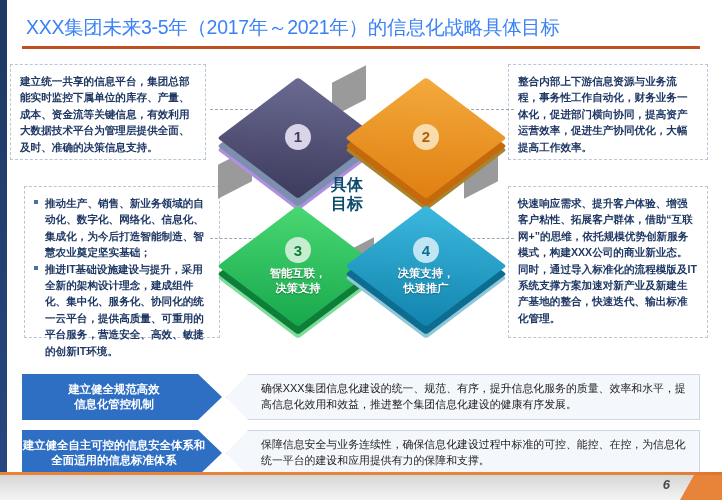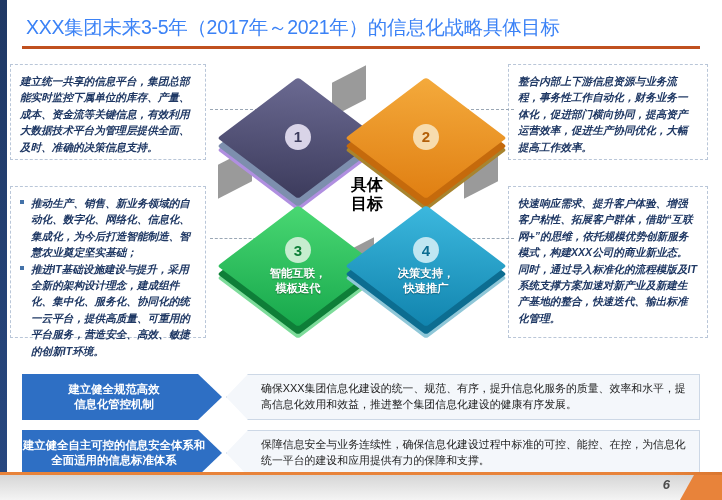--- a/index.html
+++ b/index.html
@@ -34,28 +34,28 @@
     position:absolute;
     border:1px dashed #b9c6d8;
     box-sizing:border-box;
     color:#1f3864;
     font-size:10.6px;
     font-weight:bold;
     line-height:1.55;
     padding:8px 9px 6px 9px;
     background:transparent;
   }
-  .side-box p{margin:0;font-style:italic;}
+  .side-box p{margin:0;}
   .bul{position:relative;padding-left:11px;margin:0 0 6px 0;}
   .bul:last-child{margin-bottom:8px;}
   .bul .sq{
     position:absolute;left:0;top:5px;width:4px;height:4px;background:#4472a8;
   }
   #lbox1{left:10px;top:64px;width:196px;height:96px;}
-  #lbox2{left:10px;top:186px;width:196px;height:152px;}
+  #lbox2{left:24px;top:186px;width:196px;height:152px;}
   #rbox1{left:508px;top:64px;width:200px;height:96px;}
   #rbox2{left:508px;top:186px;width:200px;height:152px;}
 
   
   #diagram{position:absolute;left:212px;top:60px;width:300px;height:300px;}
   .dash{
     position:absolute;border-top:1.6px dashed #9aa7b5;height:0;
   }
   #dash-tl{left:-2px;top:49px;width:58px;}
   #dash-tr{left:244px;top:49px;width:58px;}
@@ -99,22 +99,22 @@
     margin-bottom:3px;
   }
   .card .lbl{
     color:#ffffff;font-size:11.3px;font-weight:bold;line-height:1.28;
     text-align:center;text-shadow:0 1px 1px rgba(0,0,0,.35);
     white-space:pre-line;
   }
 
   
   .centre-label{
-    position:absolute;left:112px;top:116px;width:86px;
-    text-align:center;color:#000000;font-size:16px;font-weight:bold;
+    position:absolute;left:92px;top:116px;width:86px;
+    text-align:center;color:#0c4a6e;font-size:16px;font-weight:bold;
     line-height:1.16;white-space:pre-line;z-index:8;
   }
 
   
   .row{position:absolute;left:22px;width:678px;height:46px;}
   #row1{top:374px;}
   #row2{top:430px;}
   .row .tag{
     position:absolute;left:0;top:0;width:200px;height:46px;
     background:#2e6fc4;
@@ -218,21 +218,21 @@
       </div>
     </div>
 
     <div class="card" style="left:22px;top:142px;z-index:6;">
       <div class="layer" style="top:26px;background:#7ddc9a;"></div>
       <div class="layer" style="top:22px;background:#0e7f38;"></div>
       <div class="body" style="background:linear-gradient(140deg,#4ad873,#17a84c);"></div>
       <div class="txt">
         <div class="num" style="background:#c6edcf;color:#0e7f38;">3</div>
         <div class="lbl">智能互联，
-模板迭代</div>
+决策支持</div>
       </div>
     </div>
 
     <div class="card" style="left:150px;top:142px;z-index:6;">
       <div class="layer" style="top:26px;background:#8fc7d8;"></div>
       <div class="layer" style="top:22px;background:#0c6d91;"></div>
       <div class="body" style="background:linear-gradient(140deg,#3cb8de,#1184ae);"></div>
       <div class="txt">
         <div class="num" style="background:#bfe6f2;color:#0c6d91;">4</div>
         <div class="lbl">决策支持，

